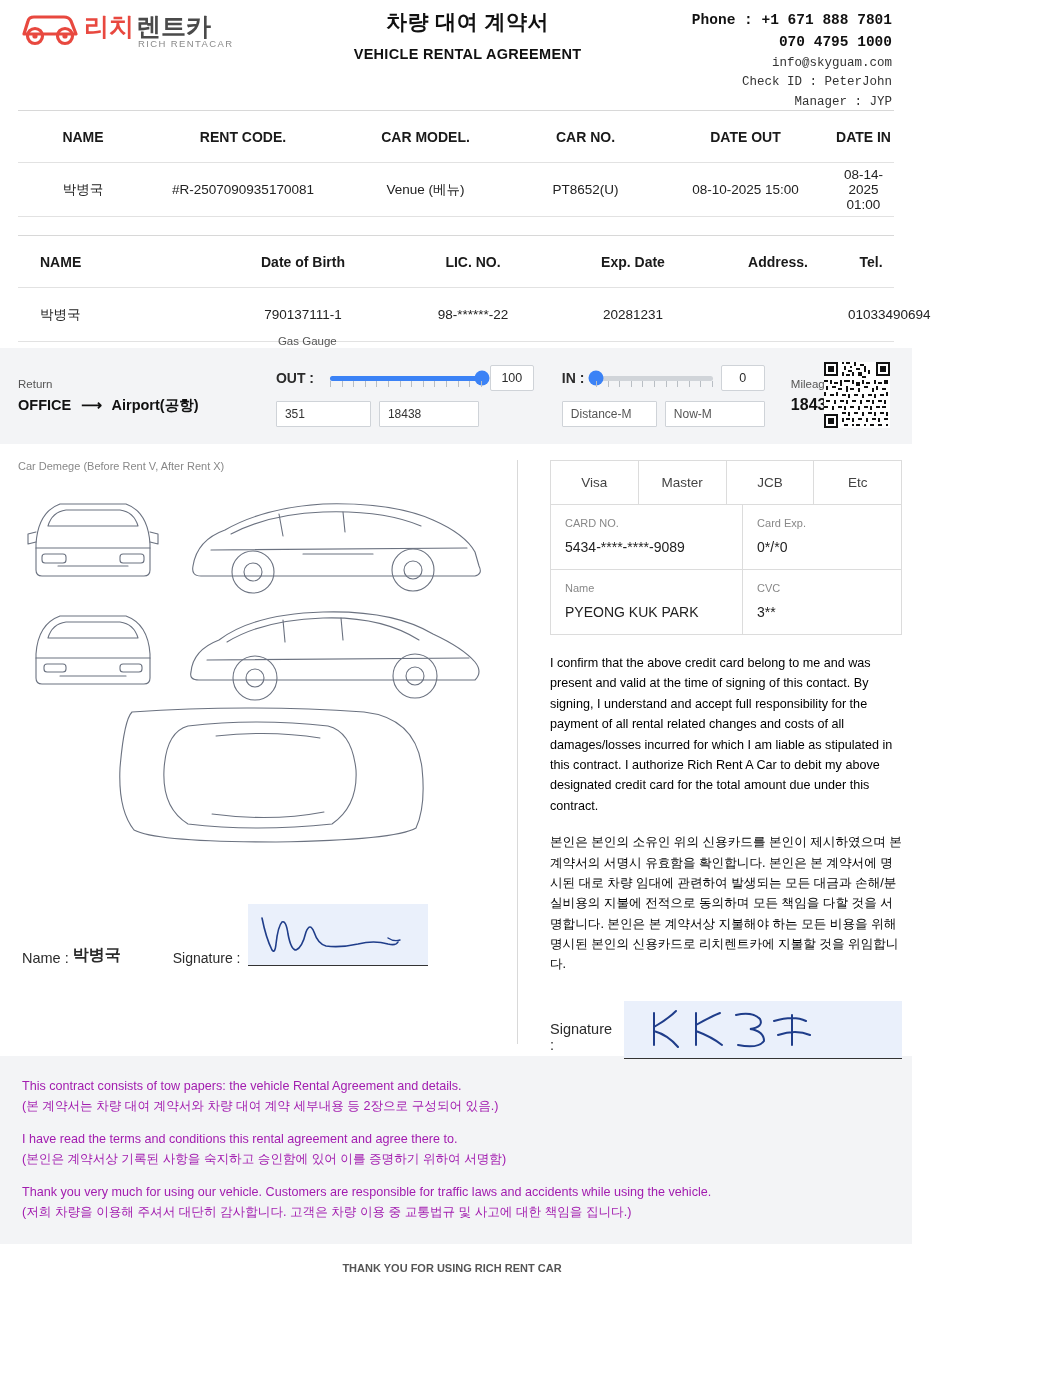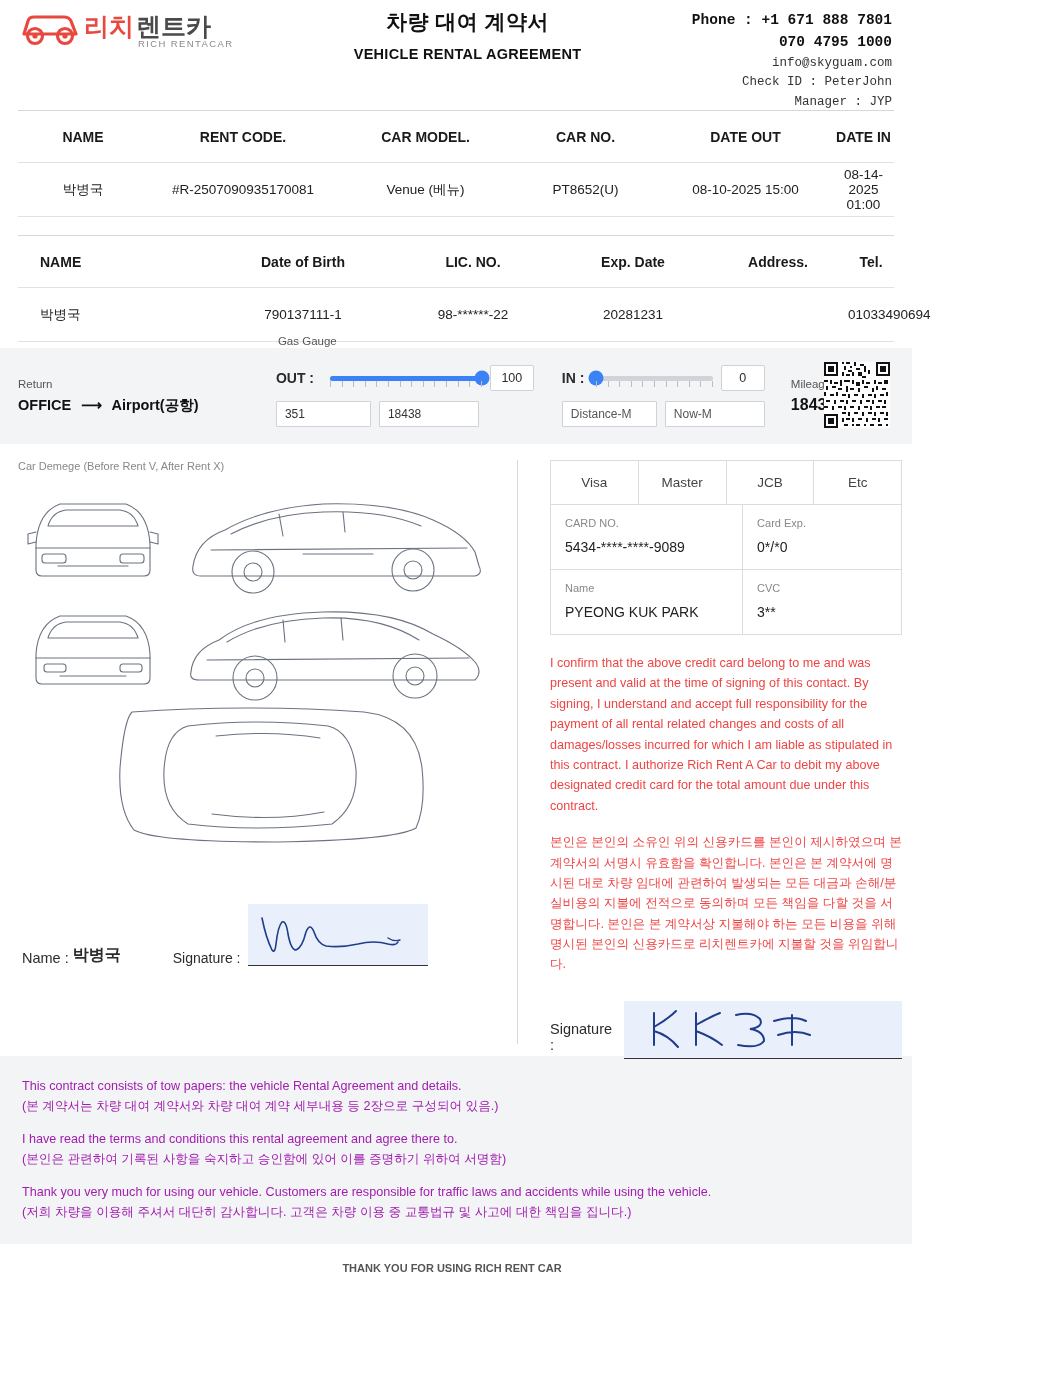--- a/index.html
+++ b/index.html
@@ -97,21 +97,21 @@
   .card-tabs { display:flex; border:1px solid #dcdcdc; }
   .card-tab { flex:1; text-align:center; padding:14px 0; font-size:13.5px; color:#444; border-right:1px solid #dcdcdc; }
   .card-tab:last-child { border-right:none; }
   .card-grid { border:1px solid #dcdcdc; border-top:none; }
   .cg-row { display:flex; }
   .cg-row + .cg-row { border-top:1px solid #dcdcdc; }
   .cg-cell { padding:12px 14px 14px 14px; }
   .cg-main { flex:1; border-right:1px solid #dcdcdc; }
   .cg-side { width:158px; }
   .cg-val { font-size:14px; color:#222; margin-top:10px; }
-  .terms { font-size:12.6px; color:#ef4444; line-height:1.62; margin-top:18px; }
+  .terms { font-size:12.6px; color:#000000; line-height:1.62; margin-top:18px; }
   .terms.ko { margin-top:16px; }
   .sig2-row { display:flex; align-items:flex-end; justify-content:flex-end; margin-top:26px; }
   .sig2-lbl { font-size:14.5px; margin-right:10px; padding-bottom:6px;}
   .sig2-field { width:280px; height:58px; background:#eaf0fb; border-bottom:1px solid #333; position:relative; }
 
   
   .footer { background:#f3f4f6; margin-top:12px; padding:20px 22px 22px 22px; }
   .foot-p { font-size:12.6px; color:#a21caf; line-height:1.62; margin:0 0 12px 0; }
   .foot-p:last-child { margin-bottom:0; }
   .thanks { text-align:center; font-size:11px; color:#555; padding:18px 8px 10px 0;font-weight:bold; }
@@ -473,21 +473,21 @@
     </div>
   </div>
 
   <div class="footer">
     <p class="foot-p">
       <span>This contract consists of tow papers: the vehicle Rental Agreement and details.</span><br>
       <span>(본 계약서는 차량 대여 계약서와 차량 대여 계약 세부내용 등 2장으로 구성되어 있음.)</span>
     </p>
     <p class="foot-p">
       <span>I have read the terms and conditions this rental agreement and agree there to.</span><br>
-      <span>(본인은 관련하여 기록된 사항을 숙지하고 승인함에 있어 이를 증명하기 위하여 서명함)</span>
+      <span>(본인은 계약서상 기록된 사항을 숙지하고 승인함에 있어 이를 증명하기 위하여 서명함)</span>
     </p>
     <p class="foot-p">
       <span>Thank you very much for using our vehicle. Customers are responsible for traffic laws and accidents while using the vehicle.</span><br>
       <span>(저희 차량을 이용해 주셔서 대단히 감사합니다. 고객은 차량 이용 중 교통법규 및 사고에 대한 책임을 집니다.)</span>
     </p>
   </div>
 
   <div class="thanks">THANK YOU FOR USING RICH RENT CAR</div>
 
 </div>

